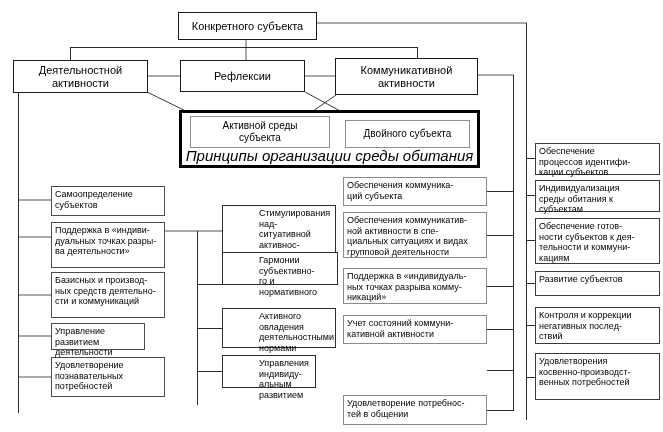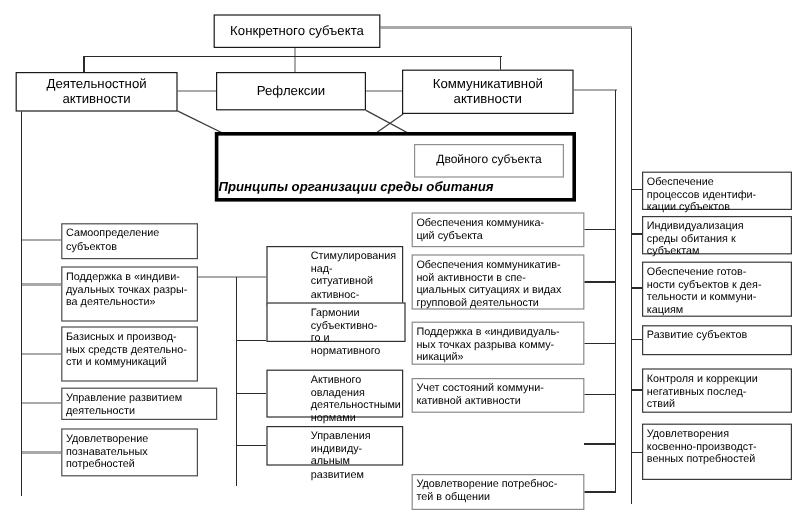--- a/index.html
+++ b/index.html
@@ -5,22 +5,22 @@
   html,body{margin:0;padding:0;background:#fff;}
   #canvas{position:relative;width:663px;height:432px;background:#fff;
           font-family:"Liberation Sans",sans-serif;color:#000;overflow:hidden;}
   .box{position:absolute;box-sizing:border-box;background:#fff;border:1px solid #555;
        font-size:9px;line-height:10.5px;padding:2px 3px;white-space:pre-line;z-index:2;}
   .top{font-size:11px;line-height:13px;border:1px solid #1a1a1a;display:flex;
        align-items:center;justify-content:center;text-align:center;padding:1px 12px;}
   .center{display:flex;align-items:center;justify-content:center;text-align:center;}
   .frame{position:absolute;box-sizing:border-box;border:3px solid #000;background:#fff;z-index:1;}
   .inner{border:1px solid #8f8f8f;font-size:10px;line-height:12px;}
-  .caption{position:absolute;font-style:italic;font-size:11px;line-height:12px;
-           z-index:2;font-weight:bold;}
+  .caption{position:absolute;font-style:italic;font-size:15px;line-height:12px;
+           text-align:center;z-index:2;}
   .c-left{border-color:#4d4d4d;}
   .c-mid{border-color:#2e2e2e;padding-left:36px;}
   .c-third{border-color:#8a8a8a;}
   .c-right{border-color:#3a3a3a;}
   svg.wires{position:absolute;left:0;top:0;z-index:0;}
   .wire-gray{stroke:#a9a9a9;stroke-width:2;}
   .wire-black{stroke:#2b2b2b;stroke-width:1;}
   .wire-diag{stroke:#3a3a3a;stroke-width:1;}
 </style>
 </head>
@@ -74,47 +74,49 @@
   </svg>
 
   <div class="box top" style="left:178px;top:12px;width:139px;height:28px">Конкретного субъекта</div>
   <div class="box top" style="left:13px;top:60px;width:135px;height:33px">Деятельностной
 активности</div>
   <div class="box top" style="left:180px;top:60px;width:125px;height:32px">Рефлексии</div>
   <div class="box top" style="left:335px;top:58px;width:143px;height:37px">Коммуникативной
 активности</div>
 
   <div class="frame" style="left:179px;top:110px;width:301px;height:58px"></div>
+  <div class="box inner center" style="left:190px;top:116px;width:140px;height:32px">Активной среды
+субъекта</div>
   <div class="box inner center" style="left:345px;top:120px;width:125px;height:28px">Двойного субъекта</div>
   <div class="caption" style="left:182px;top:150px;width:295px">Принципы организации среды обитания</div>
 
   <div class="box c-left" style="left:51px;top:186px;width:114px;height:30px">Самоопределение
 субъектов</div>
   <div class="box c-left" style="left:51px;top:222px;width:114px;height:46px">Поддержка в «индиви-
 дуальных точках разры-
 ва деятельности»</div>
   <div class="box c-left" style="left:51px;top:272px;width:114px;height:46px">Базисных и производ-
 ных средств деятельно-
 сти и коммуникаций</div>
-  <div class="box c-left" style="left:51px;top:323px;width:130px;height:27px">Управление развитием
+  <div class="box c-left" style="left:51px;top:323px;width:94px;height:27px">Управление развитием
 деятельности</div>
   <div class="box c-left" style="left:51px;top:357px;width:114px;height:40px">Удовлетворение
 познавательных
 потребностей</div>
 
   <div class="box c-mid" style="left:222px;top:205px;width:114px;height:50px">Стимулирования над-
 ситуативной активнос-
 ти («рефлексивного
 выхода»)</div>
   <div class="box c-mid" style="left:222px;top:252px;width:116px;height:33px">Гармонии субъективно-
 го и нормативного</div>
   <div class="box c-mid" style="left:222px;top:308px;width:114px;height:40px">Активного овладения
 деятельностными
 нормами</div>
-  <div class="box c-mid" style="left:222px;top:355px;width:114px;height:33px">Управления индивиду-
+  <div class="box c-mid" style="left:222px;top:355px;width:94px;height:33px">Управления индивиду-
 альным развитием</div>
 
   <div class="box c-third" style="left:343px;top:177px;width:144px;height:29px">Обеспечения коммуника-
 ций субъекта</div>
   <div class="box c-third" style="left:343px;top:212px;width:144px;height:46px">Обеспечения коммуникатив-
 ной активности в спе-
 циальных ситуациях и видах
 групповой деятельности</div>
   <div class="box c-third" style="left:343px;top:268px;width:144px;height:36px">Поддержка в «индивидуаль-
 ных точках разрыва комму-

